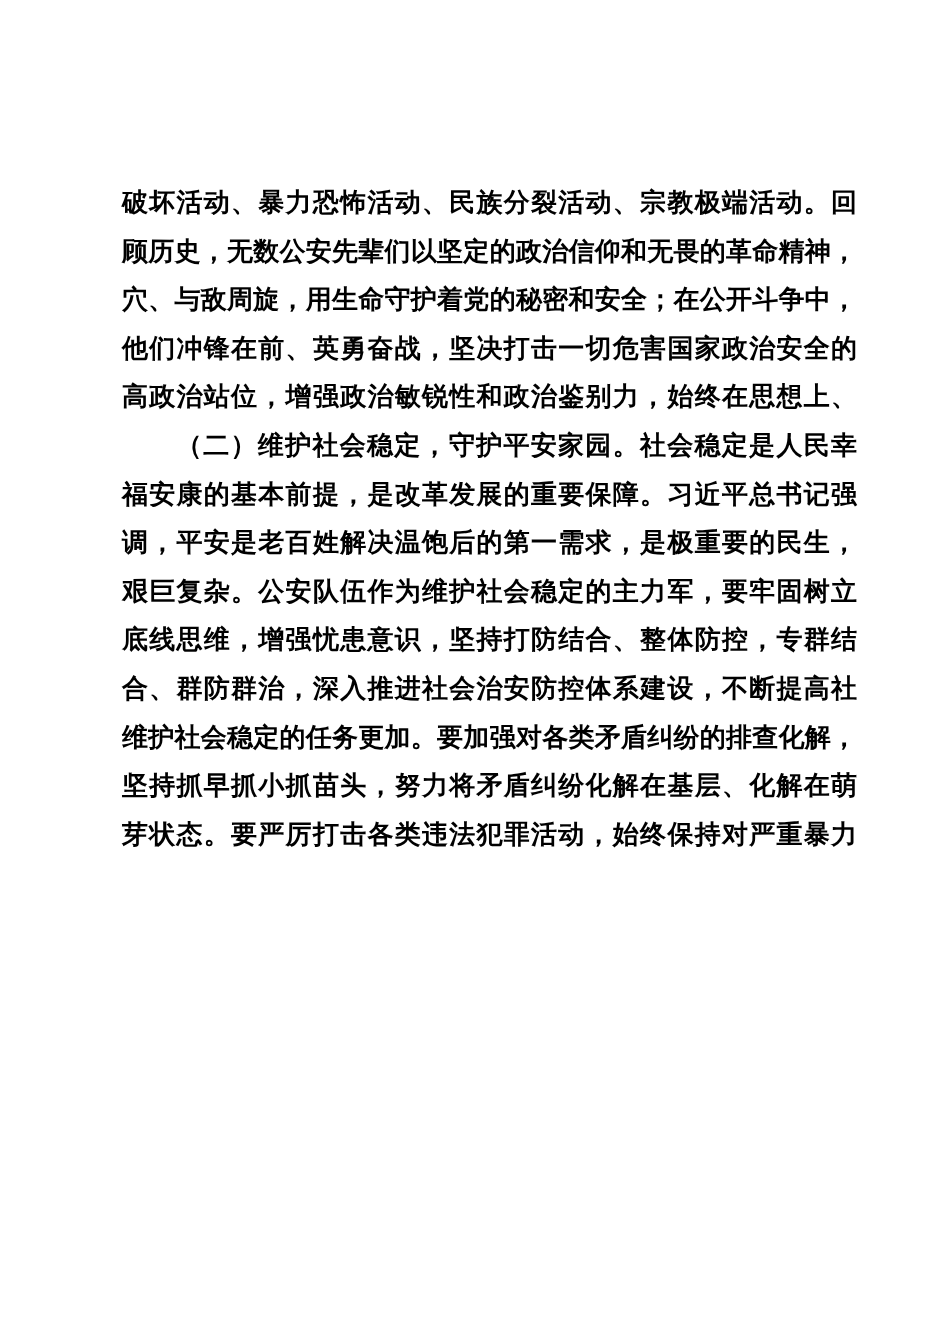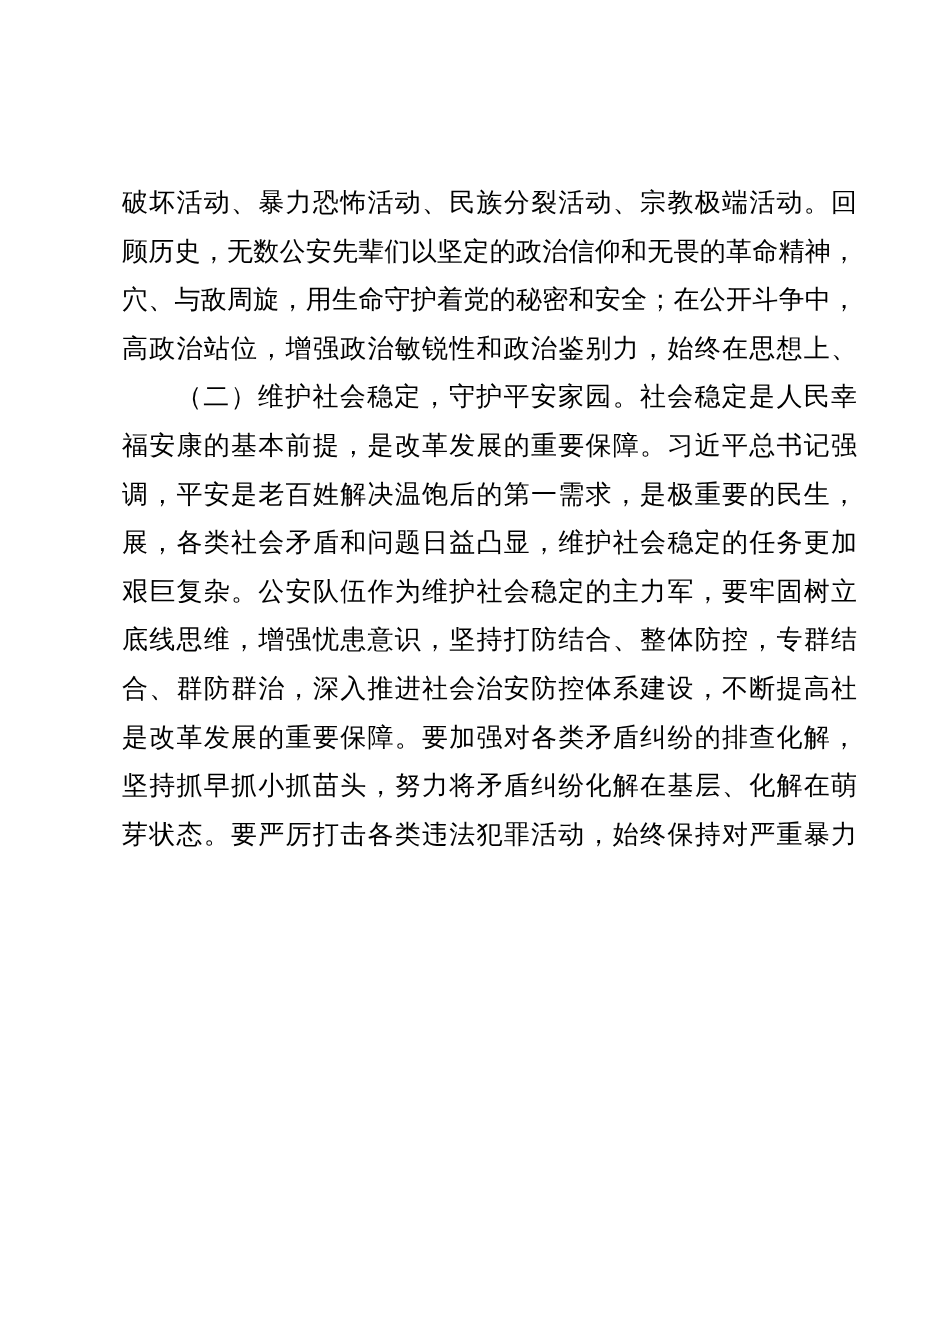--- a/index.html
+++ b/index.html
@@ -17,21 +17,21 @@
     box-sizing: border-box;
     width: 950px;
     height: 1344px;
     padding: 178px 93px 0 122px;
     background: #ffffff;
   }
   .doc-text {
     color: #000000;
     font-size: 26px;
     line-height: 48.6px;
-    font-weight: 400;
+    font-weight: 700;
   }
   .paragraph {
     margin: 0;
     padding: 0;
   }
   .line {
     text-align: justify;
     text-align-last: justify;
     white-space: normal;
     height: 48.6px;
@@ -46,30 +46,30 @@
 </head>
 <body>
 
 <div class="page">
   <div class="doc-text">
 
     <div class="paragraph">
       <div class="line">破坏活动、暴力恐怖活动、民族分裂活动、宗教极端活动。回</div>
       <div class="line">顾历史，无数公安先辈们以坚定的政治信仰和无畏的革命精神，</div>
       <div class="line">穴、与敌周旋，用生命守护着党的秘密和安全；在公开斗争中，</div>
+      <div class="line">他们冲锋在前、英勇奋战，坚决打击一切危害国家政治安全的</div>
       <div class="line">高政治站位，增强政治敏锐性和政治鉴别力，始终在思想上、</div>
     </div>
 
     <div class="paragraph">
       <div class="line indent">（二）维护社会稳定，守护平安家园。社会稳定是人民幸</div>
       <div class="line">福安康的基本前提，是改革发展的重要保障。习近平总书记强</div>
       <div class="line">调，平安是老百姓解决温饱后的第一需求，是极重要的民生，</div>
-      <div class="line">展，各类社会矛盾和问题日益凸显，维护社会稳定的任务更加</div>
       <div class="line">艰巨复杂。公安队伍作为维护社会稳定的主力军，要牢固树立</div>
       <div class="line">底线思维，增强忧患意识，坚持打防结合、整体防控，专群结</div>
       <div class="line">合、群防群治，深入推进社会治安防控体系建设，不断提高社</div>
-      <div class="line">是改革发展的重要保障。要加强对各类矛盾纠纷的排查化解，</div>
+      <div class="line">维护社会稳定的任务更加。要加强对各类矛盾纠纷的排查化解，</div>
       <div class="line">坚持抓早抓小抓苗头，努力将矛盾纠纷化解在基层、化解在萌</div>
       <div class="line">芽状态。要严厉打击各类违法犯罪活动，始终保持对严重暴力</div>
     </div>
 
   </div>
 </div>
 
 </body></html>

